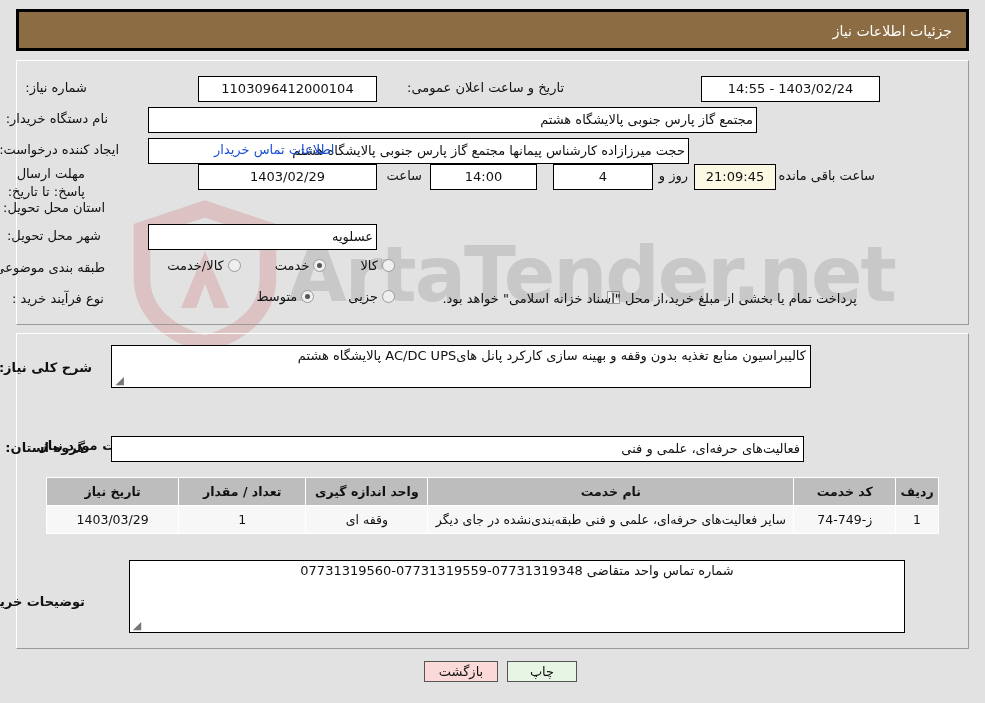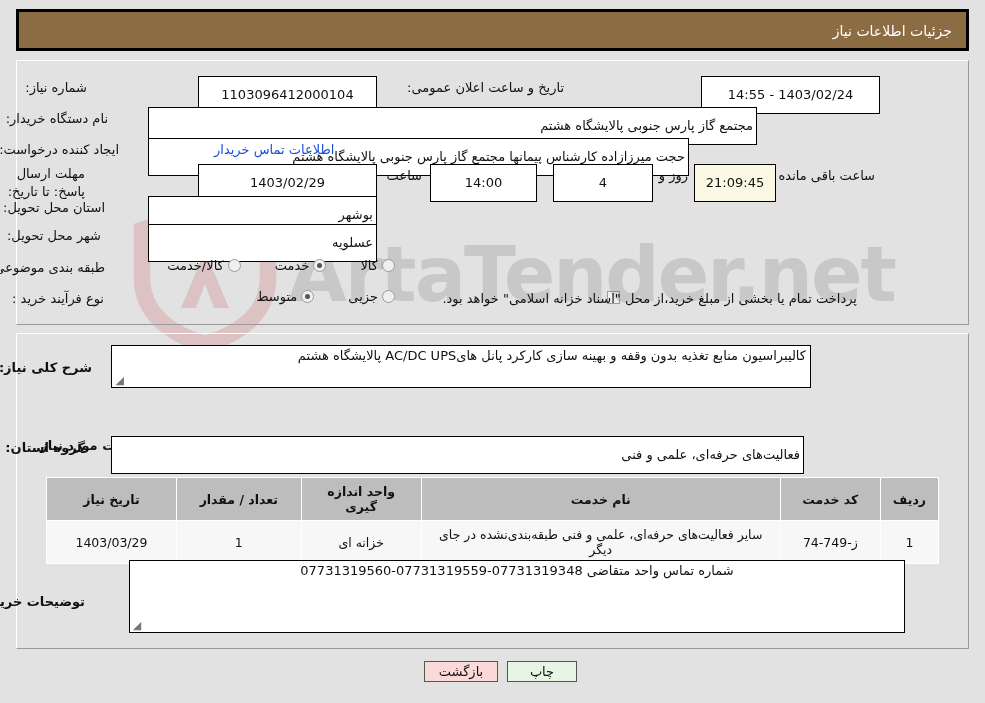--- a/index.html
+++ b/index.html
@@ -81,21 +81,21 @@
     z-index: 12;
   }
   .lbl-b { font-weight: bold; }
   .box {
     position: absolute;
     background: #ffffff;
     border: 1px solid #000000;
     font-size: 13px;
     color: #111;
     line-height: 1.15;
-    padding: 18px 3px;
+    padding: 12px 3px;
     display: flex;
     align-items: center;
     z-index: 12;
     overflow: hidden;
     white-space: nowrap;
   }
   .box.ctr { justify-content: center; }
   .box.end { justify-content: flex-start; }
   .box.cream { background: #fbf8e3; }
   .link {
@@ -167,21 +167,21 @@
     z-index: 12;
     background: #fff;
     direction: rtl;
   }
   #svc-table th {
     background: #bdbdbd;
     border: 1px solid #ffffff;
     font-size: 12.5px;
     font-weight: bold;
     color: #111;
-    padding: 6px 12px;
+    padding: 6px 4px;
     text-align: center;
     height: 28px;
   }
   #svc-table td {
     background: #f7f7f7;
     border: 1px solid #ffffff;
     font-size: 12.5px;
     color: #111;
     padding: 6px 6px;
     text-align: center;
@@ -245,21 +245,20 @@
   <div class="lbl" style="right:900px; top:165px; width:86px; white-space:normal; text-align:right; line-height:1.35;">مهلت ارسال پاسخ: تا تاریخ:</div>
   <div class="box ctr" style="right:608px; top:164px; width:179px; height:22px;">1403/02/29</div>
   <div class="plain" style="right:563px; top:168px;">ساعت</div>
   <div class="box ctr" style="right:448px; top:164px; width:107px; height:22px;">14:00</div>
   <div class="box ctr" style="right:332px; top:164px; width:100px; height:22px;">4</div>
   <div class="plain" style="right:297px; top:168px;">روز و</div>
   <div class="box cream ctr" style="right:209px; top:164px; width:82px; height:20px;">21:09:45</div>
   <div class="plain" style="right:110px; top:168px;">ساعت باقی مانده</div>
 
   <div class="lbl" style="right:880px; top:200px;">استان محل تحویل:</div>
-  <div class="box end" style="right:608px; top:196px; width:229px; height:22px;">بوشهر</div>
 
   <div class="lbl" style="right:884px; top:228px;">شهر محل تحویل:</div>
   <div class="box end" style="right:608px; top:224px; width:229px; height:22px;">عسلویه</div>
 
   <div class="lbl" style="right:880px; top:260px;">طبقه بندی موضوعی:</div>
   <div class="radio-grp" id="category-radios" style="right:590px; top:258px; gap:34px;">
       <div class="radio-item">
         <span class="radio"></span>
         <span class="radio-lbl">کالا</span>
       </div>
@@ -309,21 +308,21 @@
         <th class="c-unit">واحد اندازه گیری</th>
         <th class="c-qty">تعداد / مقدار</th>
         <th class="c-date">تاریخ نیاز</th>
       </tr>
     </thead>
     <tbody id="svc-tbody">
         <tr>
           <td class="c-radif">1</td>
           <td class="c-code">ز-749-74</td>
           <td class="c-name">سایر فعالیت‌های حرفه‌ای، علمی و فنی طبقه‌بندی‌نشده در جای دیگر</td>
-          <td class="c-unit">خزانه ای</td>
+          <td class="c-unit">وقفه ای</td>
           <td class="c-qty">1</td>
           <td class="c-date">1403/03/29</td>
         </tr>
       </tbody>
   </table>
 
   <div class="lbl lbl-b" style="right:900px; top:594px;">توضیحات خریدار:</div>
   <div class="tarea" style="right:80px; top:560px; width:776px; height:73px; text-align:center;">
     <span>شماره تماس واحد متقاضی 07731319348-07731319559-07731319560</span>
     <span class="grip">◢</span>

